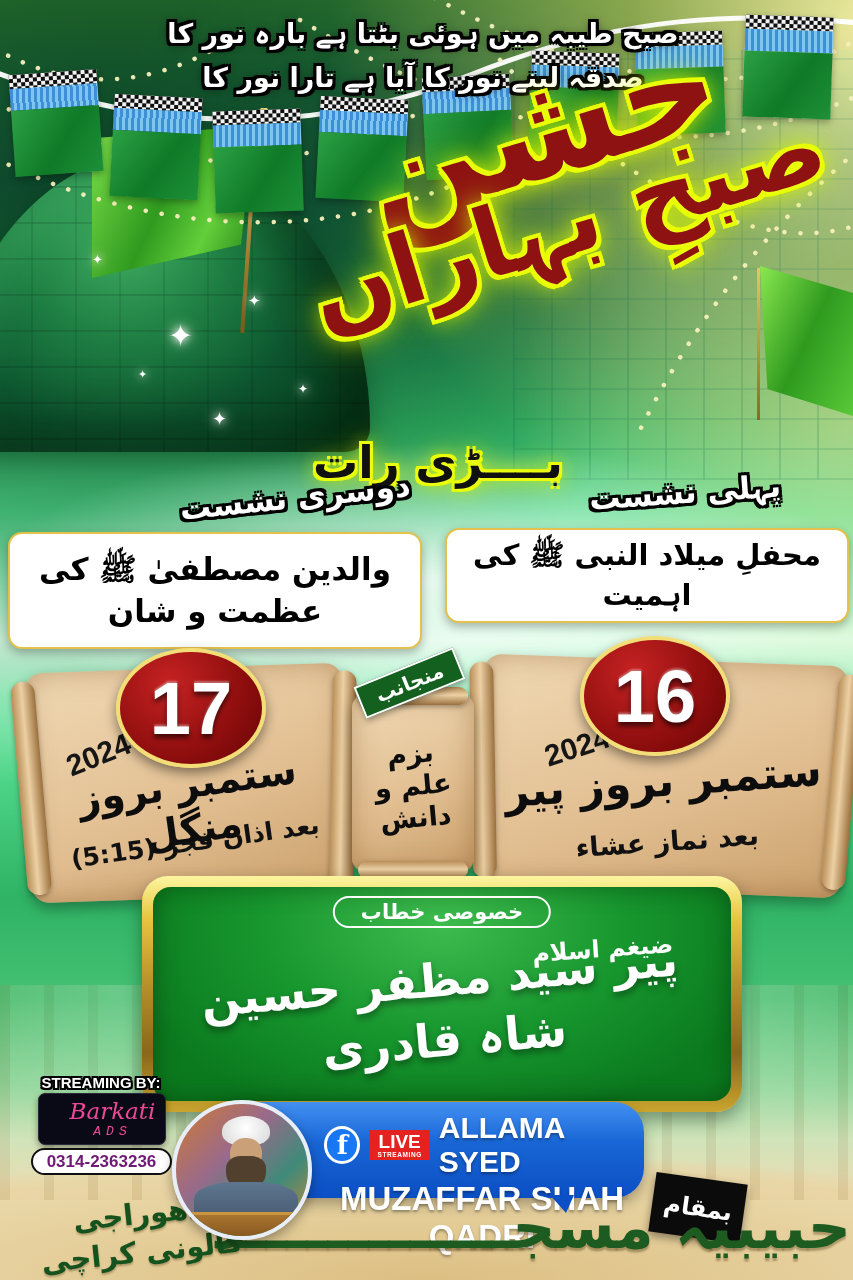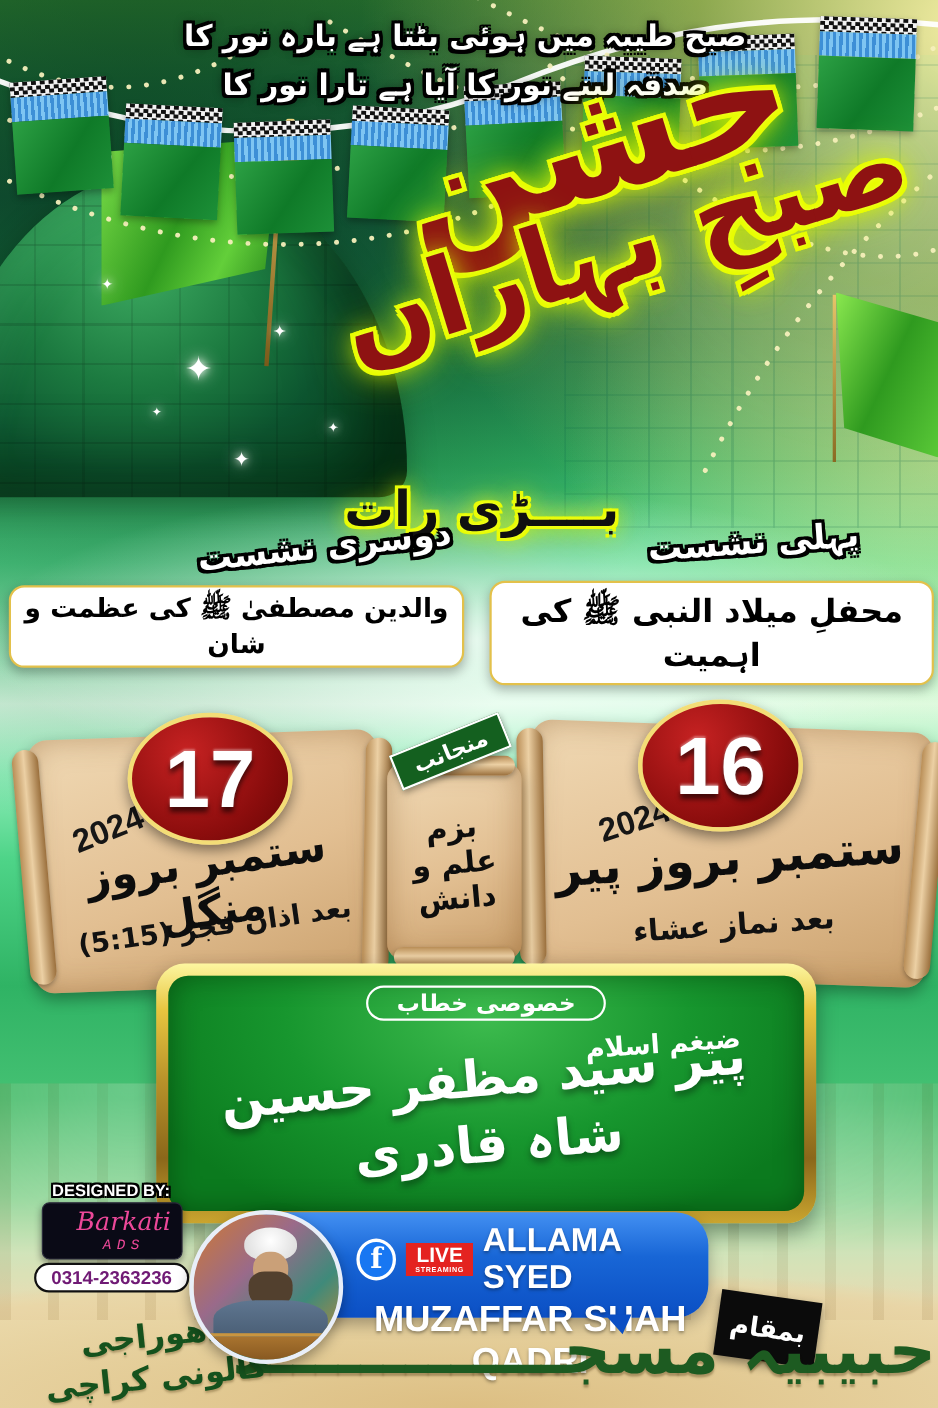--- a/index.html
+++ b/index.html
@@ -76,21 +76,21 @@
   .bari-raat{left:268px;top:436px;width:340px;text-align:center;font-size:45px;font-weight:bold;color:#101010;
     text-shadow:0 0 4px #f2ff30,3px 3px 0 #e8fd02,-3px -3px 0 #e8fd02,3px -3px 0 #e8fd02,-3px 3px 0 #e8fd02,0 0 18px #e0f600,0 0 30px rgba(224,246,0,.9);}
 
   
   .sess-label{font-size:31px;font-weight:bold;color:#fff;text-align:center;
     text-shadow:-3px -3px 0 #000,3px -3px 0 #000,-3px 3px 0 #000,3px 3px 0 #000,0 3px 0 #000,3px 0 0 #000,0 -3px 0 #000,-3px 0 0 #000;}
   .sess-box{background:#fff;border:2px solid #e3c14b;border-radius:14px;box-shadow:0 4px 10px rgba(0,0,0,.28);
     display:flex;align-items:center;justify-content:center;text-align:center;color:#000;font-weight:bold;padding:4px 12px;line-height:1.35;}
   .box-first{left:445px;top:528px;width:404px;height:95px;font-size:29px;}
   .lab-first{left:555px;top:474px;width:260px;transform:rotate(-4deg);}
-  .box-second{left:8px;top:532px;width:414px;height:75px;font-size:24px;}
+  .box-second{left:8px;top:532px;width:414px;height:117px;font-size:31px;}
   .lab-second{left:165px;top:479px;width:260px;transform:rotate(-6deg);}
 
   
   .scroll{background:linear-gradient(160deg,#f0d9b4,#e2bf92 55%,#caa06c);border-radius:18px;
     box-shadow:inset 0 0 28px rgba(120,70,20,.38), 0 6px 14px rgba(0,0,0,.32);}
   .scroll::before,.scroll::after{content:"";position:absolute;top:8px;bottom:8px;width:24px;border-radius:12px;
     background:linear-gradient(90deg,#b98e57,#ecd0a4 45%,#9a6f3c);box-shadow:0 2px 5px rgba(0,0,0,.3);}
   .scroll::before{left:-9px;transform:rotate(-3deg);}
   .scroll::after{right:-9px;transform:rotate(3deg);}
   .scroll-r{left:480px;top:660px;width:365px;height:232px;transform:rotate(2deg);}
@@ -297,21 +297,21 @@
   <div class="abs org-label urdu">منجانب</div>
 
   <div class="abs banner">
     <div class="banner-inner">
       <div class="speech-label urdu">خصوصی خطاب</div>
       <div class="honorific urdu">ضیغم اسلام</div>
       <div class="speaker urdu">پیر سید مظفر حسین شاہ قادری</div>
     </div>
   </div>
 
-  <div class="abs db-label lat">DESIGNED BY:</div>
+  <div class="abs db-label lat">STREAMING BY:</div>
   <div class="abs db-box">
     <div class="db-name">Barkati</div>
     <div class="db-sub">ADS</div>
   </div>
   <div class="abs db-phone">0314-2363236</div>
 
   <div class="abs blue-bar">
     <div class="bar-row1">
       <div class="fb">f</div>
       <div class="live">

